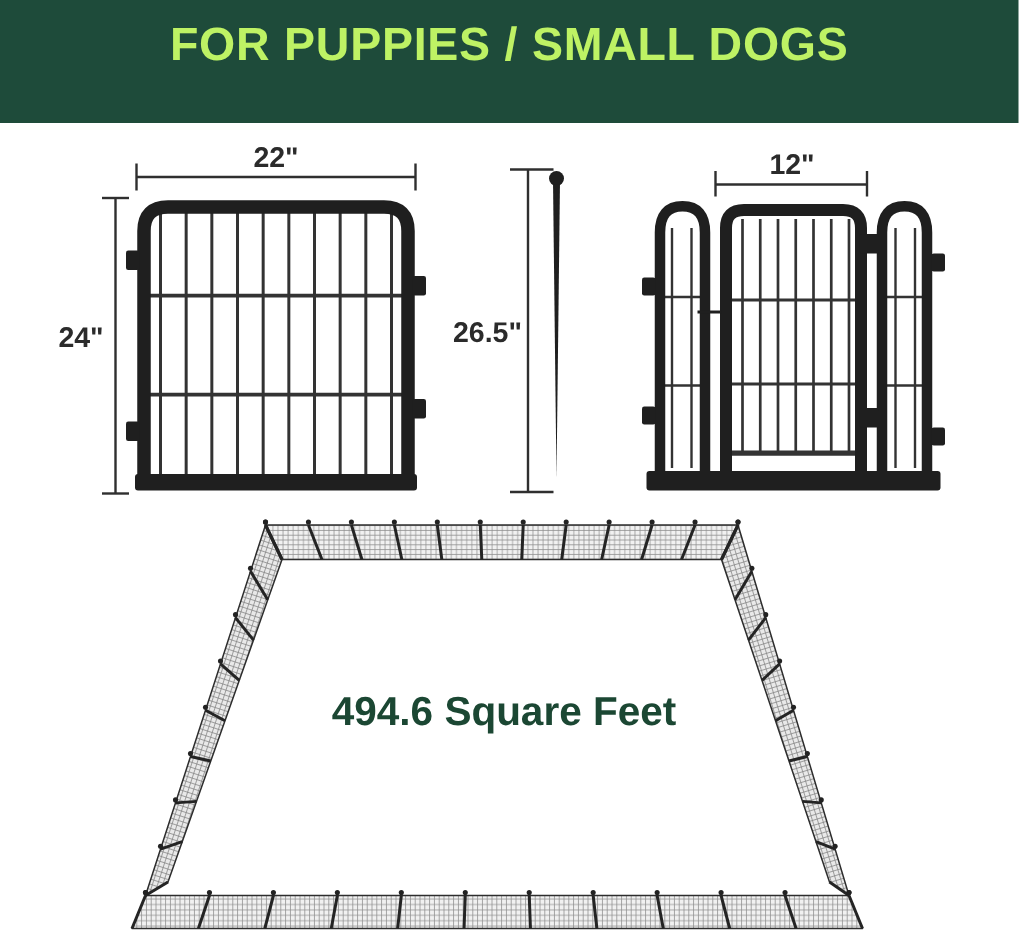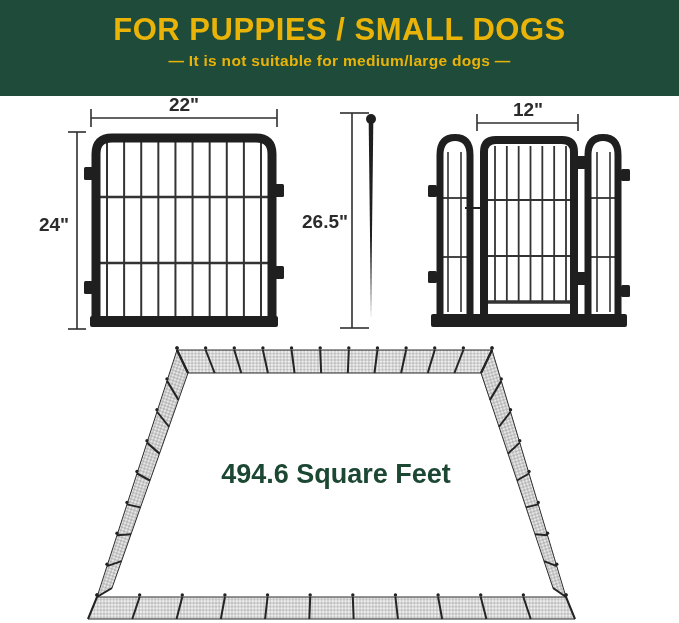--- a/index.html
+++ b/index.html
@@ -1,40 +1,39 @@
 <!DOCTYPE html>
 <html><head>
 <meta charset="utf-8">
 <style>
   html,body{margin:0;padding:0;background:#ffffff;}
   body{width:679px;height:623px;position:relative;overflow:hidden;
        font-family:"Liberation Sans",sans-serif;}
-  .header{position:absolute;top:0;left:0;width:679px;height:96px;
-          background:#1e4b3a;color:#eab308;text-align:center;}
+  .header{position:absolute;top:0;left:0;width:679px;height:82px;
+          background:#1e4b3a;color:#bef264;text-align:center;}
   .title{font-weight:800;font-size:31px;line-height:1;letter-spacing:.5px;
          padding-top:14px;}
   .subtitle{font-weight:600;font-size:15.5px;line-height:1;margin-top:8px;
             letter-spacing:.3px;}
   svg{position:absolute;top:0;left:0;}
   .dim-line{stroke:#2f2f2f;stroke-width:1.6;}
   .dim-text{font-family:"Liberation Sans",sans-serif;font-weight:bold;
             font-size:19px;fill:#2b2b2b;}
   .area-text{font-family:"Liberation Sans",sans-serif;font-weight:bold;
              font-size:27px;fill:#1b4733;}
   .frame{fill:none;stroke:#1f1f1f;stroke-linejoin:round;}
   .metal{fill:#1f1f1f;}
   .thinbar{stroke:#333333;}
   .wall{stroke:#2d2d2d;stroke-width:1;stroke-linejoin:round;}
 </style>
 </head>
 <body>
 
 <div class="header">
   <div class="title">FOR PUPPIES / SMALL DOGS</div>
-  <div class="subtitle">—  It is not suitable for medium/large dogs  —</div>
 </div>
 
 <svg width="679" height="623" viewBox="0 0 679 623">
   <defs>
     <pattern id="gridT" width="3.4" height="3.2" patternUnits="userSpaceOnUse">
       <rect width="3.4" height="3.2" fill="#f1f1f1"></rect>
       <path d="M0,1.6 H3.4 M1.7,0 V3.2" stroke="#8e8e8e" stroke-width="0.5"></path>
     </pattern>
     <pattern id="gridB" width="3.2" height="3.6" patternUnits="userSpaceOnUse">
       <rect width="3.2" height="3.6" fill="#f1f1f1"></rect>

